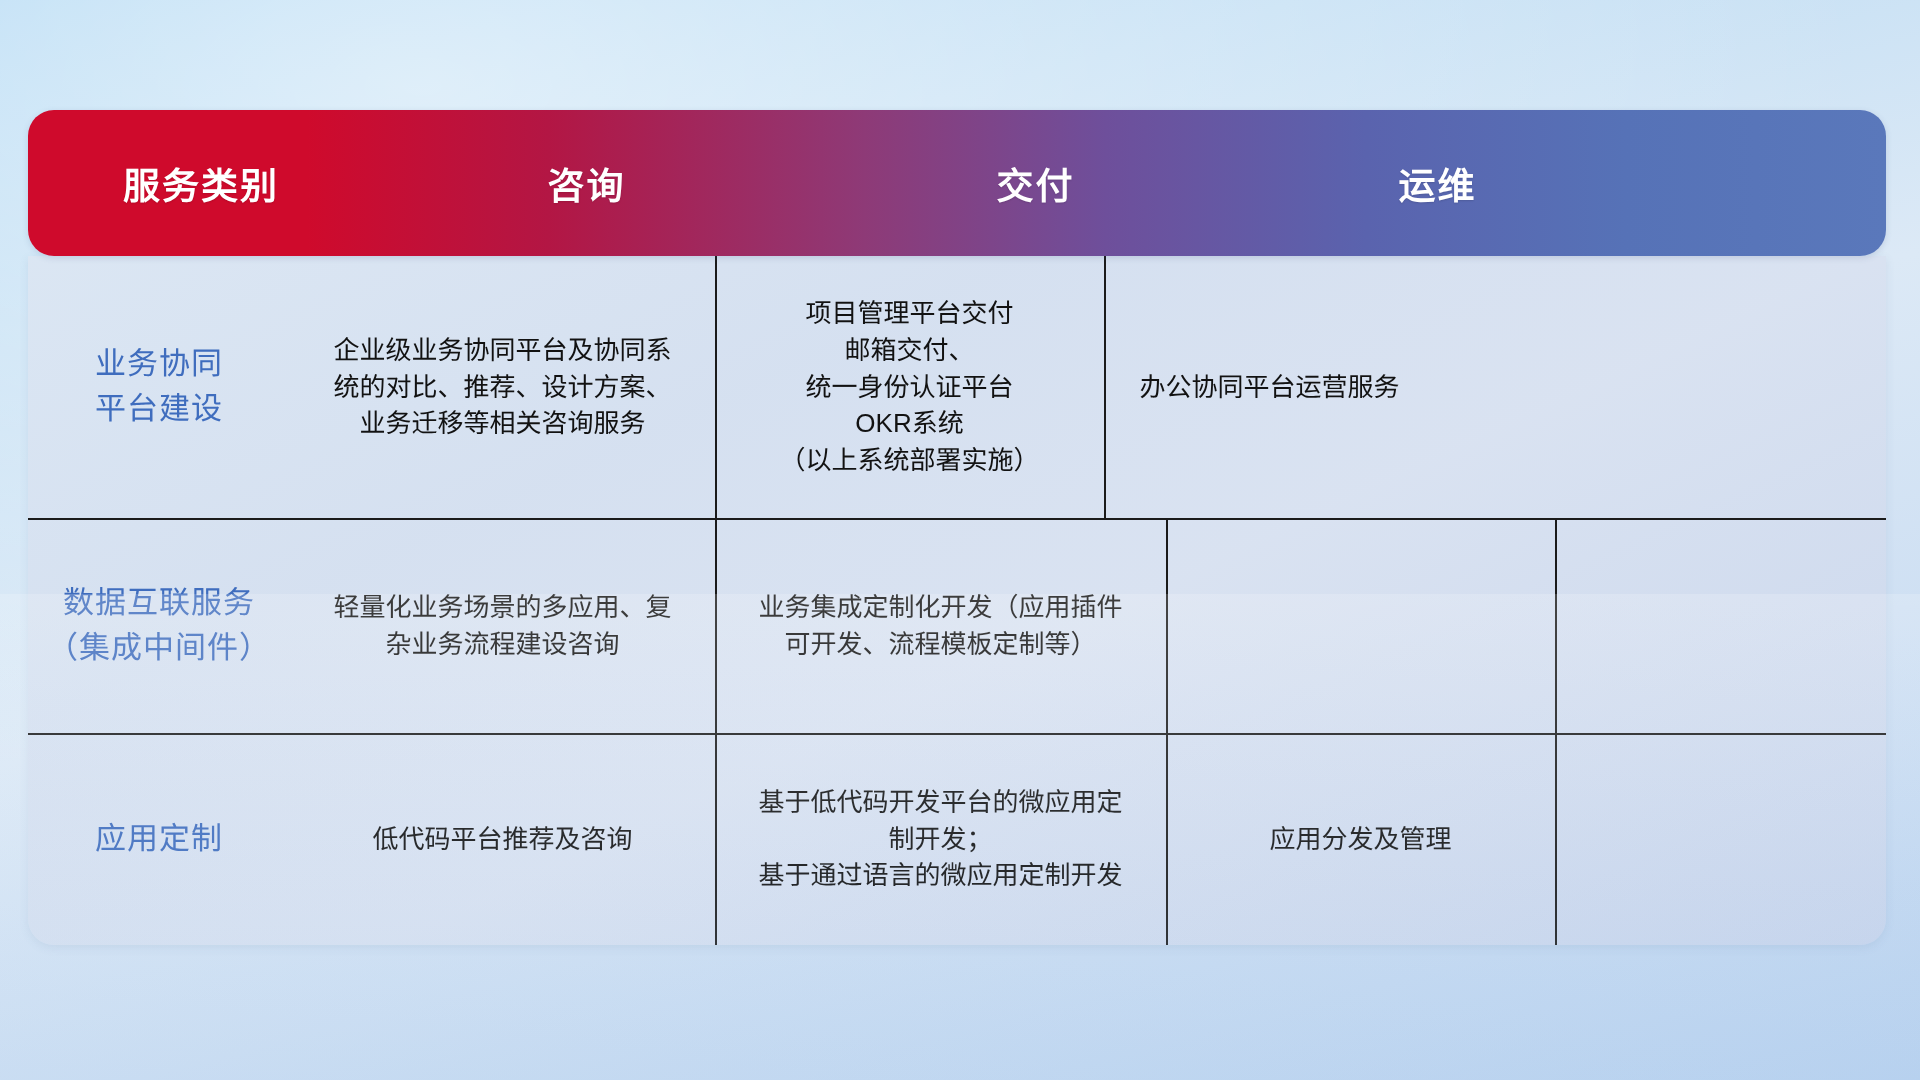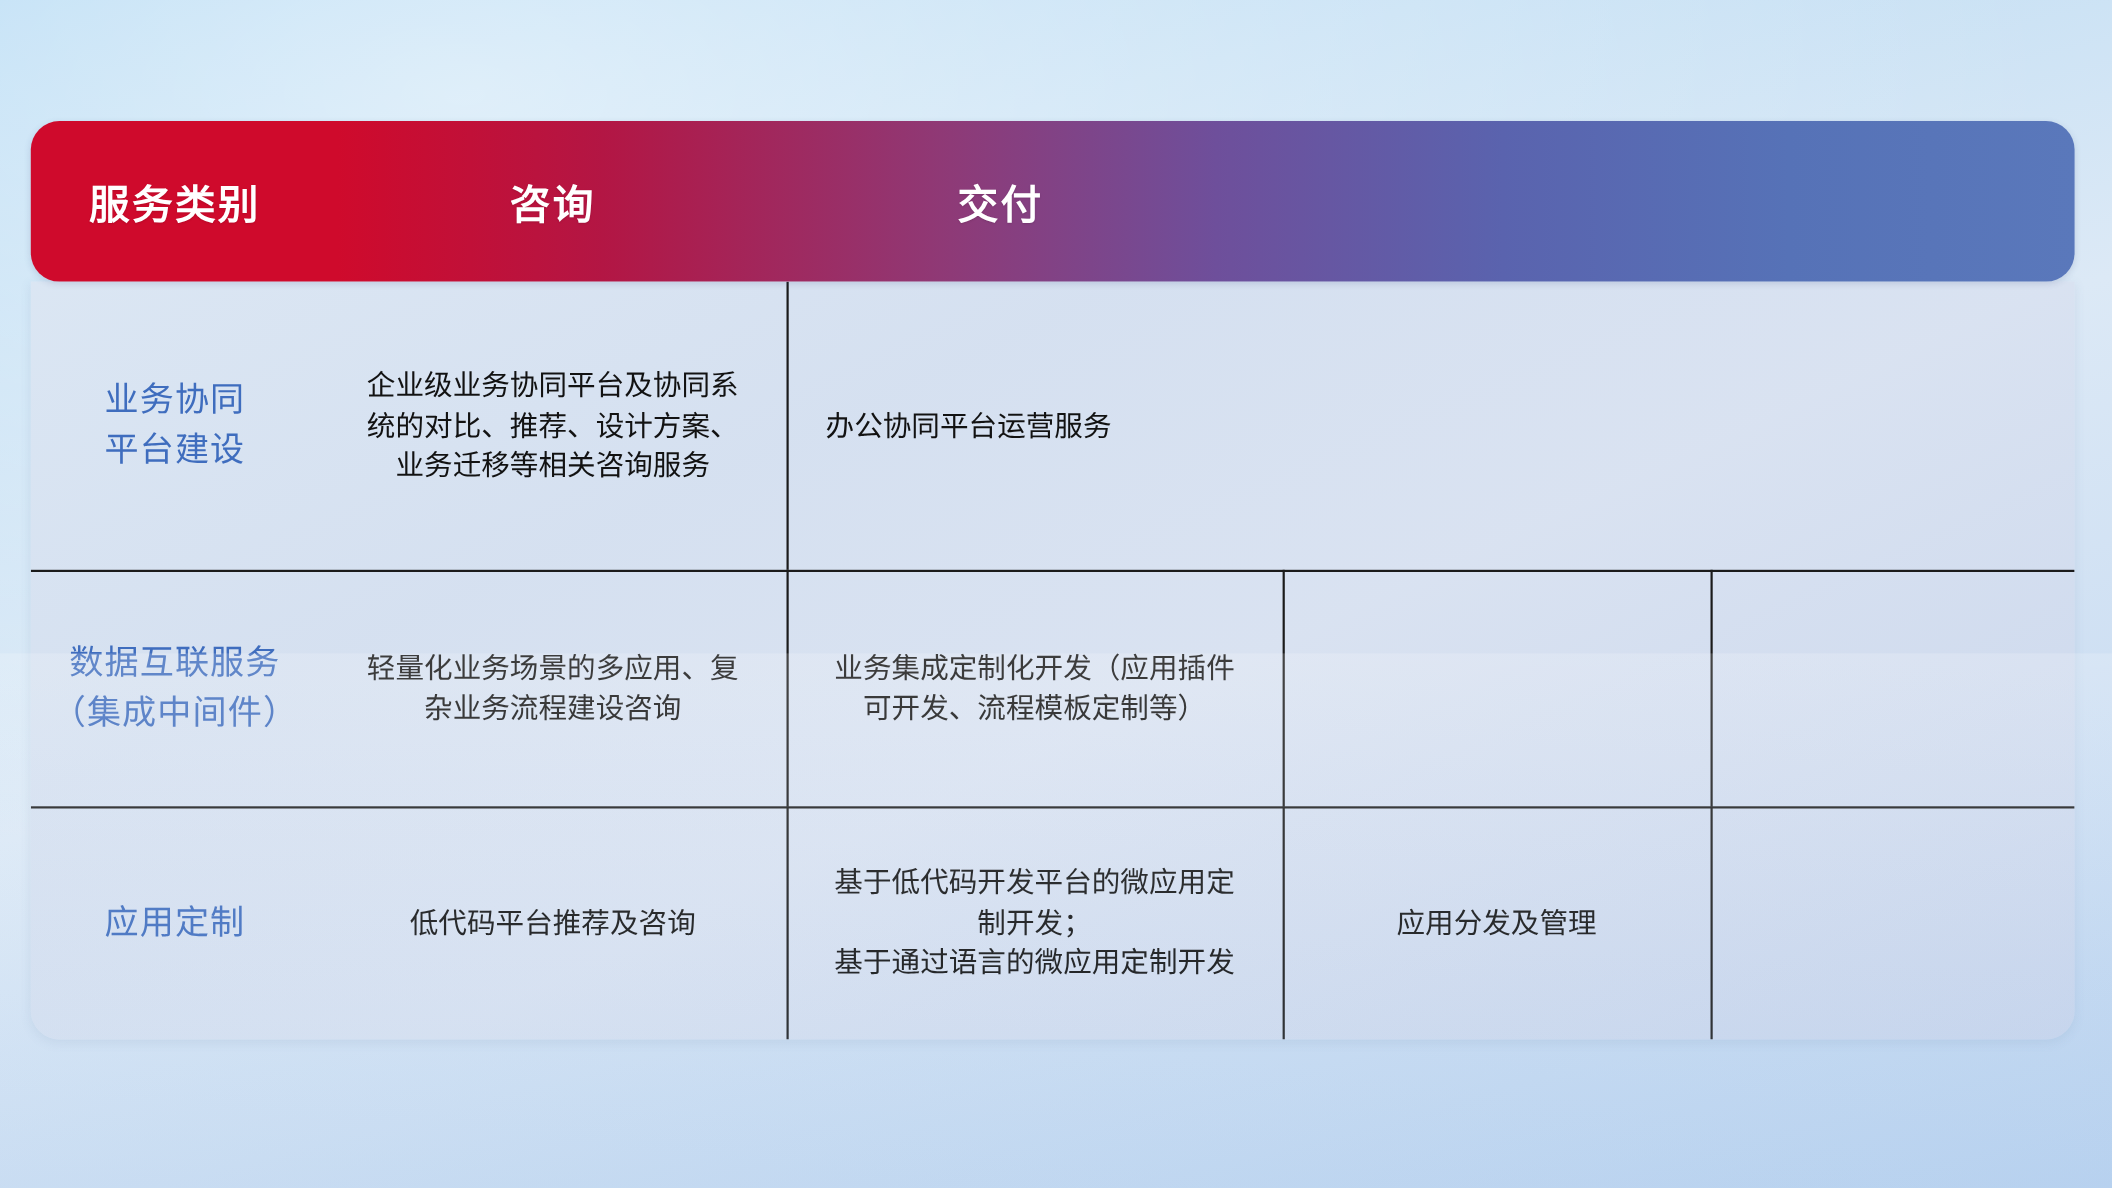--- a/index.html
+++ b/index.html
@@ -64,20 +64,21 @@
   .th {
     display: flex;
     align-items: center;
     justify-content: center;
     color: #ffffff;
     font-size: 37px;
     font-weight: 700;
     letter-spacing: 2px;
     text-shadow: 0 1px 2px rgba(0,0,0,0.12);
     box-sizing: border-box;
+    margin-left: 42px;
   }
 
   
   .tbody {
     position: relative;
     margin-top: 0;
     background:
       linear-gradient(155deg,
         rgba(219,230,243,0.97) 0%,
         rgba(213,224,240,0.97) 30%,
@@ -144,30 +145,36 @@
 <body>
 
 <div id="page">
 
   <div class="table-wrap">
 
     <div class="thead">
       <div class="th c0">服务类别</div>
       <div class="th c1">咨询</div>
       <div class="th c3">交付</div>
+      <div class="th c4">运维</div>
     </div>
 
     <div class="tbody">
 
       <div class="trow r0">
         <div class="td c0 cat">业务协同
 平台建设</div>
         <div class="td c1">企业级业务协同平台及协同系
 统的对比、推荐、设计方案、
 业务迁移等相关咨询服务</div>
+        <div class="td c3 vline">项目管理平台交付
+邮箱交付、
+统一身份认证平台
+OKR系统
+（以上系统部署实施）</div>
         <div class="td c4 vline">办公协同平台运营服务</div>
       </div>
 
       <div class="trow r1">
         <div class="td c0 cat">数据互联服务
 （集成中间件）</div>
         <div class="td c1">轻量化业务场景的多应用、复
 杂业务流程建设咨询</div>
         <div class="td c2 vline">业务集成定制化开发（应用插件
 可开发、流程模板定制等）</div>

